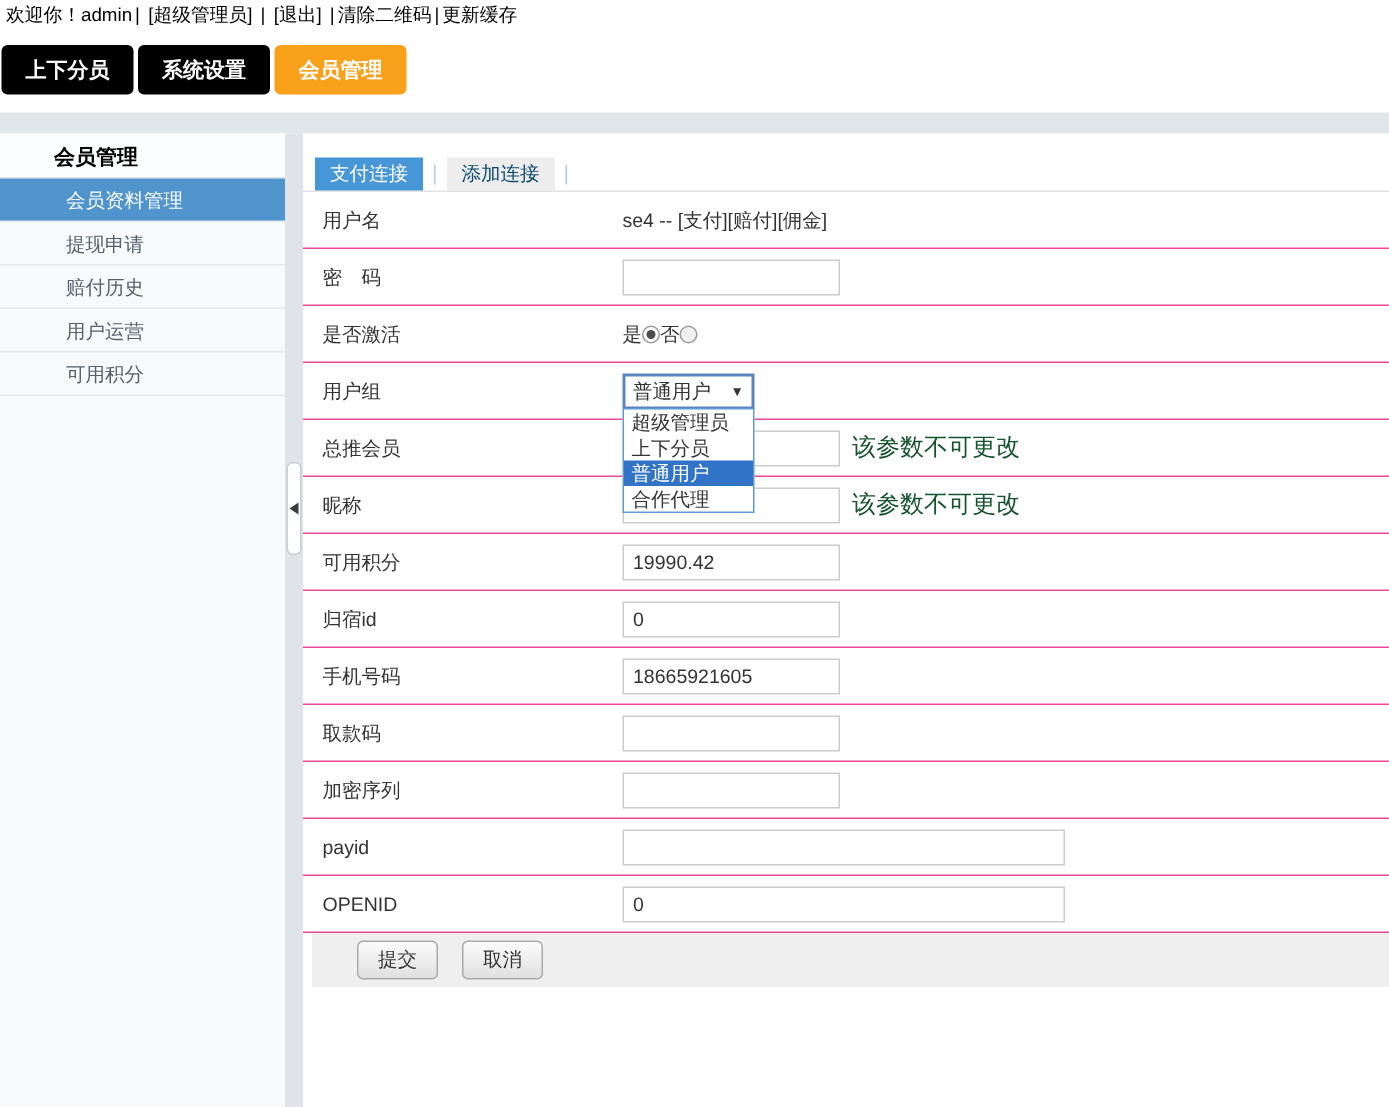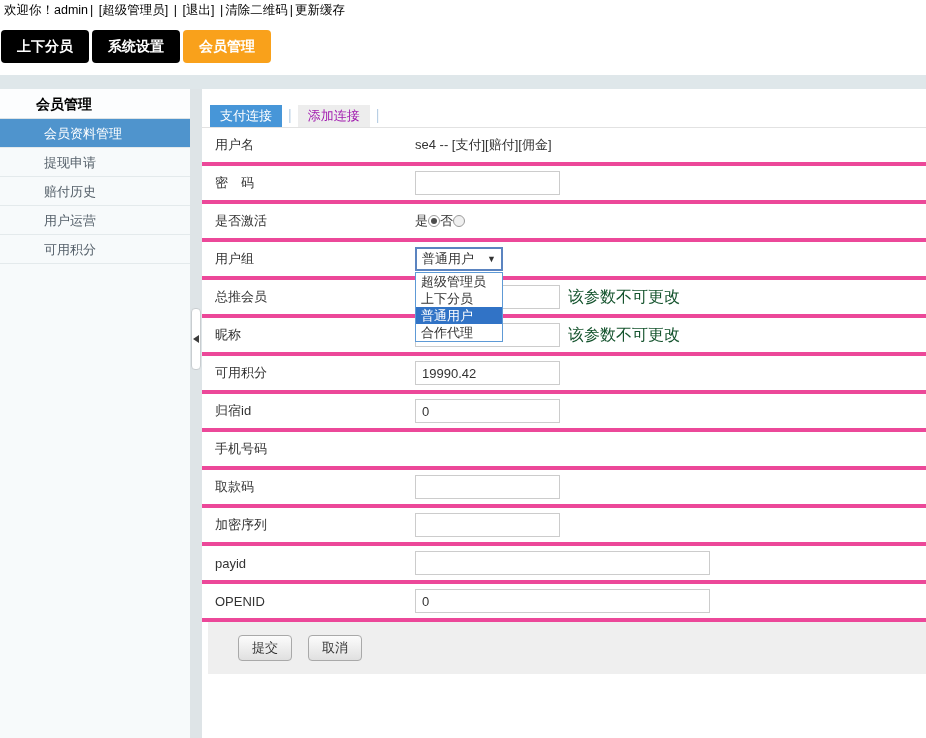--- a/index.html
+++ b/index.html
@@ -34,25 +34,25 @@
             border:1px solid #c8cdd0; border-radius:4px; cursor:pointer; }
   .handle .tri { position:absolute; left:1px; top:26px; width:0; height:0;
                  border-top:4px solid transparent; border-bottom:4px solid transparent;
                  border-right:6px solid #3c3c3c; }
 
   
   .main { position:absolute; left:202px; top:89px; width:724px; bottom:0; background:#fff; }
   .tabs { padding:16px 0 0 8px; height:38px; font-size:13px; }
   .tab { display:inline-block; height:22px; line-height:22px; padding:0 10px; cursor:pointer; }
   .tab.active { background:#4796d8; color:#fff; }
-  .tab.inactive { background:#ededed; color:#a21caf; }
+  .tab.inactive { background:#ededed; color:#0c4a6e; }
   .tab-sep { color:#b9cfe4; margin:0 6px; font-size:14px; }
 
   .form { border-top:1px solid #e2e2e2; }
-  .row { display:flex; align-items:center; height:38px; border-bottom:4px solid #ec4899;
+  .row { display:flex; align-items:center; height:38px; border-bottom:1px solid #ec4899;
          position:relative; font-size:13px; color:#333; }
   .row .lbl { width:213px; padding-left:13px; flex:none; }
   .txt-input { width:145px; height:24px; border:1px solid #ccc; padding:2px 6px;
                font-size:13px; font-family:inherit; color:#333; background:#fff; }
   .txt-input.wide { width:295px; }
   .note { margin-left:8px; font-size:16px; color:#14532d; }
 
   
   .radio { display:inline-block; width:12px; height:12px; border-radius:50%;
            border:1px solid #9a9a9a; background:#f0f0f0; vertical-align:-2px; position:relative;
@@ -65,21 +65,21 @@
   .select { width:88px; height:24px; border:2px solid #5b84c0; background:#fff; display:flex;
             align-items:center; justify-content:space-between; padding:0 5px; cursor:pointer; }
   .select .arrow { font-size:9px; color:#333; }
   .dropdown { position:absolute; left:213px; top:30px; width:88px; background:#fff;
               border:1px solid #5e9ad6; z-index:20; }
   .option { height:17px; line-height:17px; padding:0 5px; font-size:13px; white-space:nowrap;
             overflow:hidden; cursor:pointer; }
   .option.highlight { background:#3173c6; color:#fff; }
 
   
-  .action-bar { margin-left:6px; height:52px; background:#efefef; display:flex;
+  .action-bar { margin-left:6px; height:36px; background:#efefef; display:flex;
                 align-items:center; padding-left:30px; gap:16px; }
   .btn { height:26px; padding:0 13px; font-size:13px; font-family:inherit; color:#333;
          background:linear-gradient(#fcfcfc,#e0e0e0); border:1px solid #a9a9a9;
          border-radius:4px; cursor:pointer; }
 </style>
 </head>
 <body>
 
 <div class="topbar">
   <span>欢迎你！admin</span><span class="sep">|</span>
@@ -168,20 +168,21 @@
       <input class="txt-input" type="text" value="19990.42" style="">
     </div>
 
     <div class="row">
       <span class="lbl">归宿id</span>
       <input class="txt-input" type="text" value="0" style="">
     </div>
 
     <div class="row">
       <span class="lbl">手机号码</span>
+      <input class="txt-input" type="text" value="18665921605" style="">
     </div>
 
     <div class="row">
       <span class="lbl">取款码</span>
       <input class="txt-input" type="text" value="" style="">
     </div>
 
     <div class="row">
       <span class="lbl">加密序列</span>
       <input class="txt-input" type="text" value="" style="">

